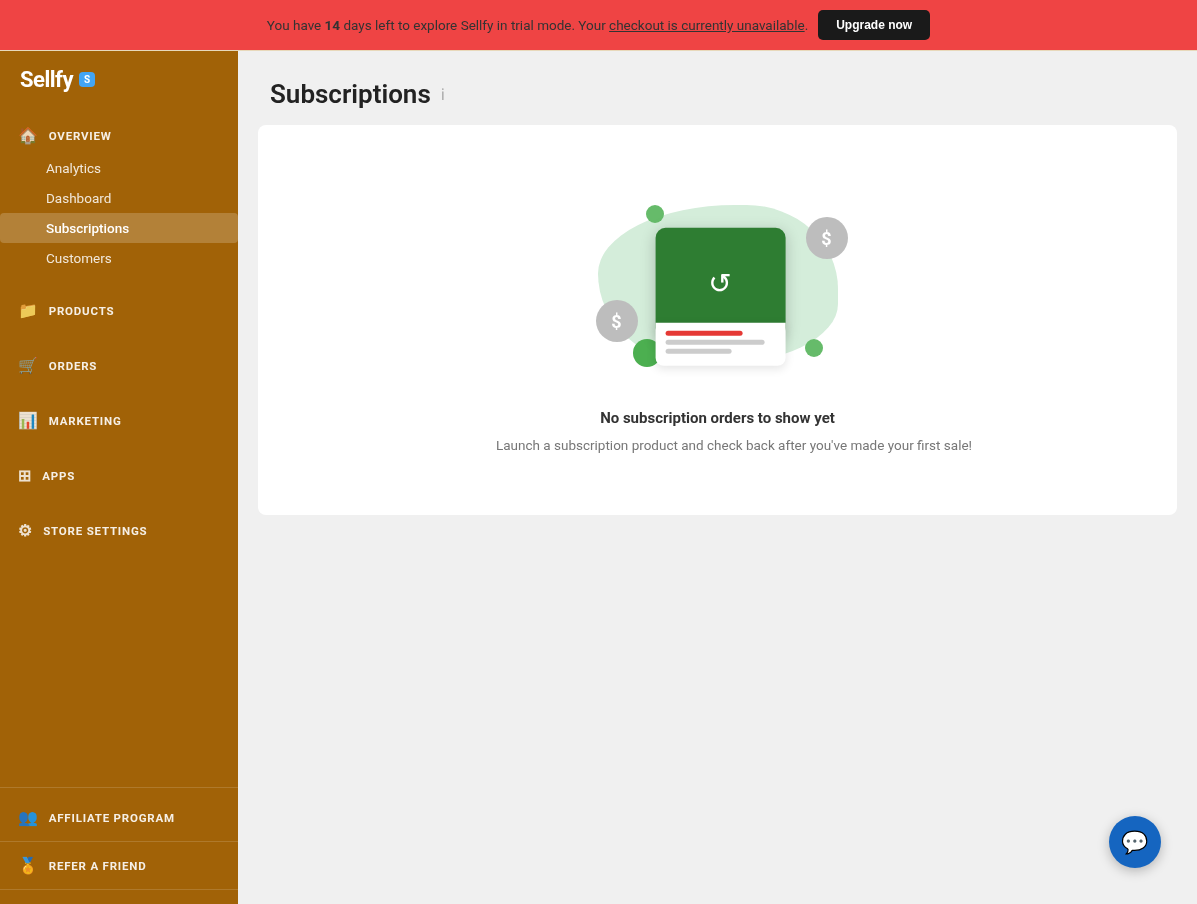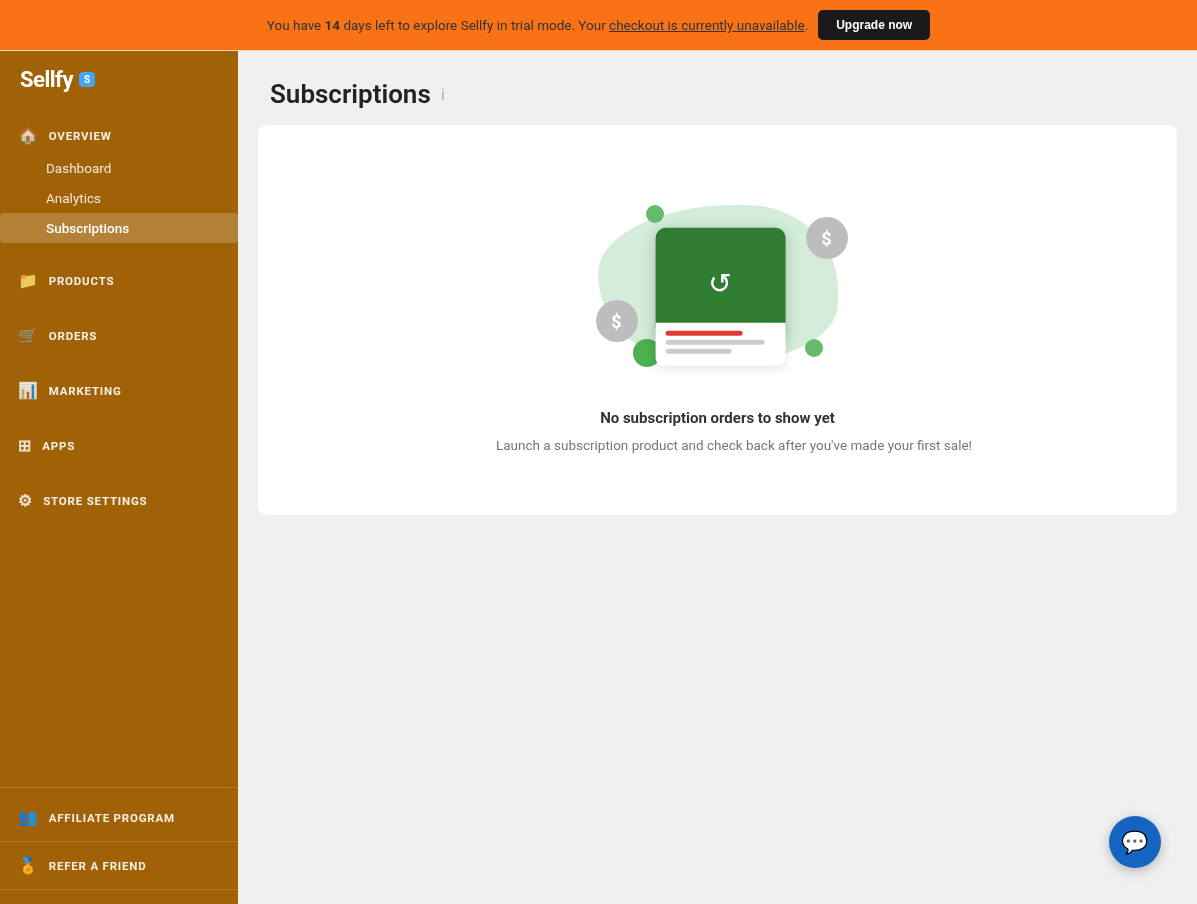--- a/index.html
+++ b/index.html
@@ -1,20 +1,20 @@
 <!DOCTYPE html>
 <html><head>
   <meta charset="utf-8">
   <style>
     * { margin: 0; padding: 0; box-sizing: border-box; }
     body { font-family: -apple-system, BlinkMacSystemFont, 'Segoe UI', Roboto, sans-serif; display: flex; flex-direction: column; height: 100vh; overflow: hidden; background: #f0f0f0; }
 
     
     .top-banner {
-      background: #f97316;
+      background: #ef4444;
       padding: 10px 20px;
       text-align: center;
       font-size: 13.5px;
       color: #333;
       display: flex;
       align-items: center;
       justify-content: center;
       gap: 10px;
       flex-shrink: 0;
       border-bottom: 1px solid #e8d9bb;
@@ -287,23 +287,24 @@
     <div class="sidebar-logo">
       <span class="logo-text">Sellfy</span>
       <span class="logo-badge">S</span>
     </div>
 
     <div class="sidebar-section">
       <div class="sidebar-section-header">
         <span class="icon">🏠</span>
         <span>OVERVIEW</span>
       </div>
+      <a class="sidebar-sub-item">Analytics</a>
       <a class="sidebar-sub-item">Dashboard</a>
-      <a class="sidebar-sub-item">Analytics</a>
       <a class="sidebar-sub-item active">Subscriptions</a>
+      <a class="sidebar-sub-item">Customers</a>
     </div>
 
     <div class="sidebar-section">
       <div class="sidebar-section-header">
         <span class="icon">📁</span>
         <span>PRODUCTS</span>
       </div>
     </div>
 
     <div class="sidebar-section">

